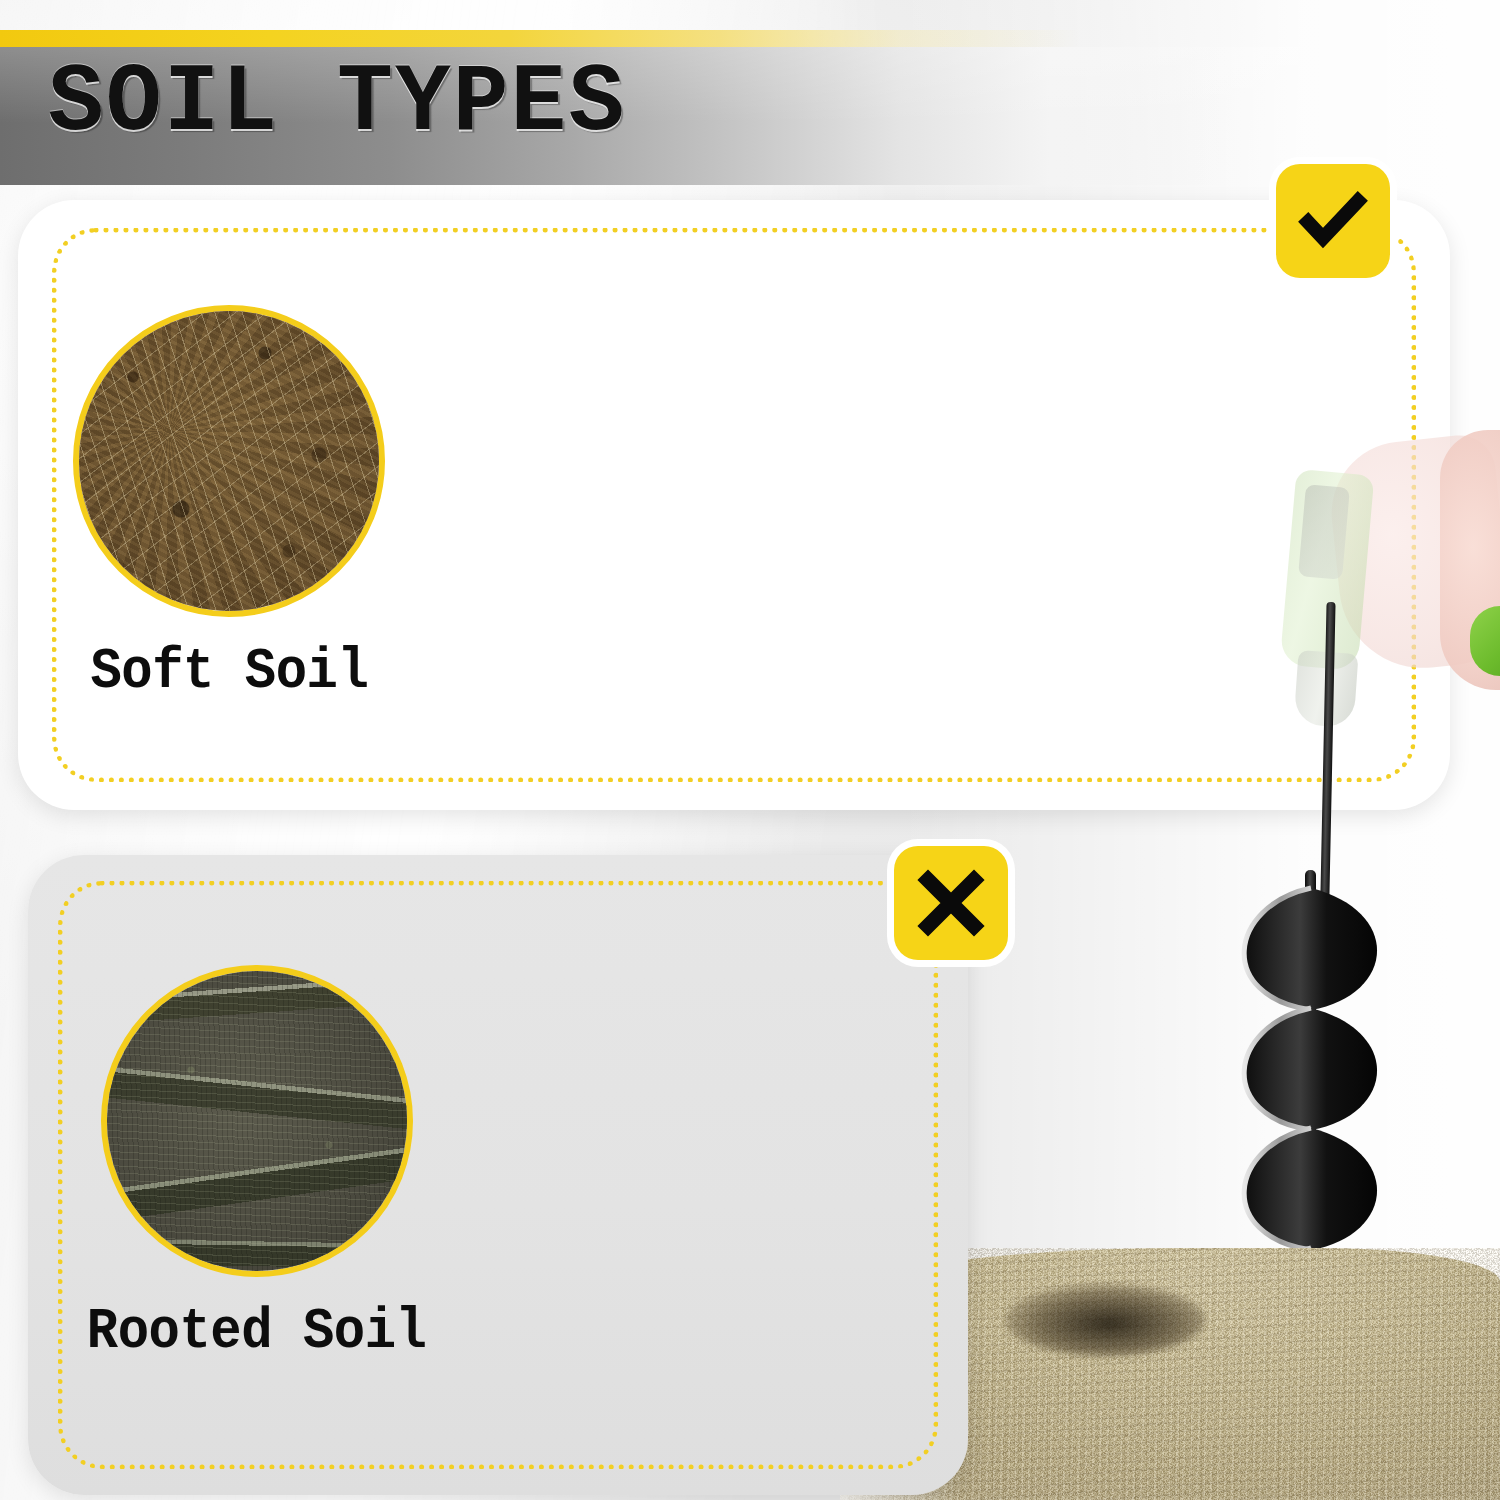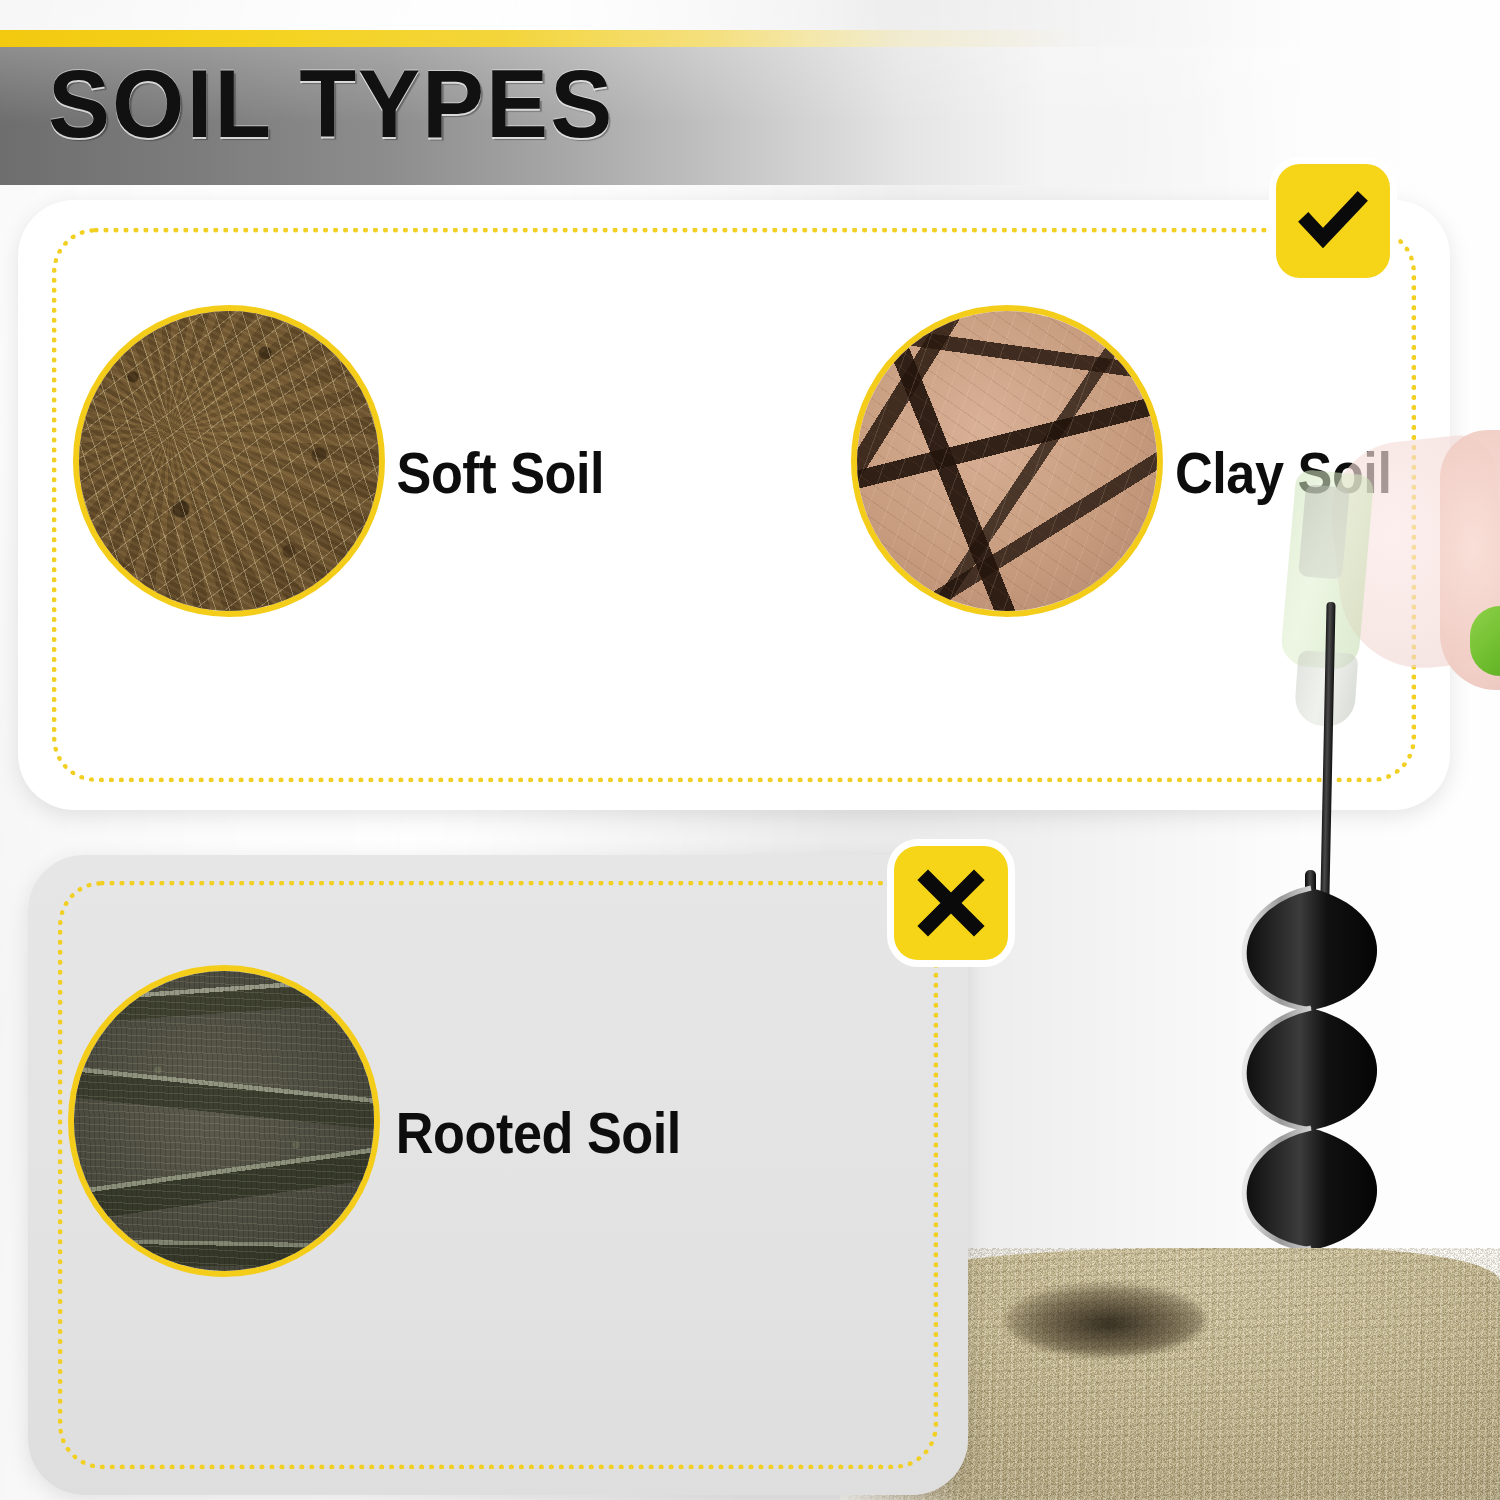--- a/index.html
+++ b/index.html
@@ -5,21 +5,21 @@
   html, body {
     margin: 0;
     padding: 0;
     background: #ffffff;
   }
   #stage {
     position: relative;
     width: 1500px;
     height: 1500px;
     overflow: hidden;
-    font-family: Liberation Sans, sans-serif;
+    font-family: Liberation Mono, monospace;
     background: #ffffff;
   }
 
   
   .bg-base {
     position: absolute;
     inset: 0;
     background:
       radial-gradient(ellipse 1100px 700px at 18% 22%, #ffffff 0%, #f3f3f3 45%, #e9e9e9 100%),
       linear-gradient(160deg, #f6f6f6 0%, #ededed 40%, #e4e4e4 100%);
@@ -136,20 +136,21 @@
   .row {
     position: absolute;
     display: flex;
     align-items: flex-start;
   }
   .row-good { left: 55px; top: 105px; width: 1330px; justify-content: space-between; }
   .row-bad  { left: 40px; top: 110px; width: 860px; justify-content: space-between; }
 
   .soil-item {
     display: flex;
+    flex-direction: column;
     align-items: center;
   }
   .soil-circle {
     border-radius: 50%;
     border: 6px solid #f4cd1b;
     box-sizing: border-box;
     overflow: hidden;
     position: relative;
   }
   .soil-circle.lg { width: 312px; height: 312px; }
@@ -498,26 +499,20 @@
     <div class="row row-good">
 
       <div class="soil-item">
         <div class="soil-circle lg">
           <div class="tex tex-soft"></div>
         </div>
         <div class="soil-label">Soft Soil</div>
       </div>
 
 
-      <div class="soil-item">
-        <div class="soil-circle lg">
-          <div class="tex tex-clay"></div>
-        </div>
-        <div class="soil-label">Clay Soil</div>
-      </div>
 
 
     </div>
   </div>
 
   <div class="badge badge-check">
     <span>
       <svg width="74" height="74" viewBox="0 0 74 74">
         <path d="M12 38 L27 54 L62 17" stroke="#0a0a0a" stroke-width="14" stroke-linecap="square" stroke-linejoin="miter" fill="none"></path>
       </svg>

